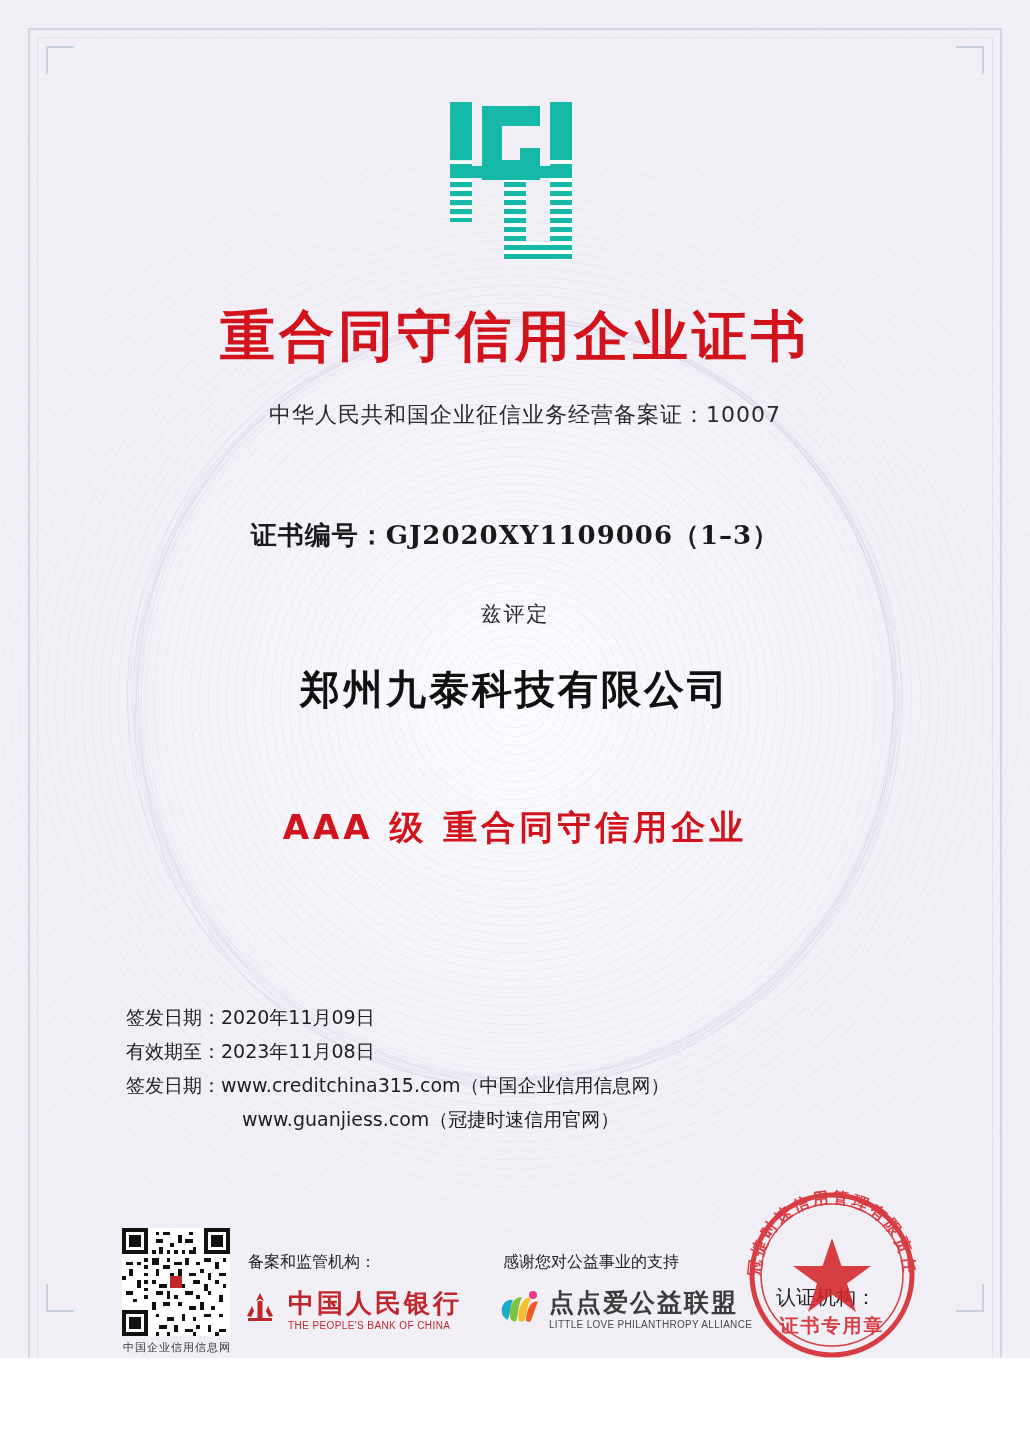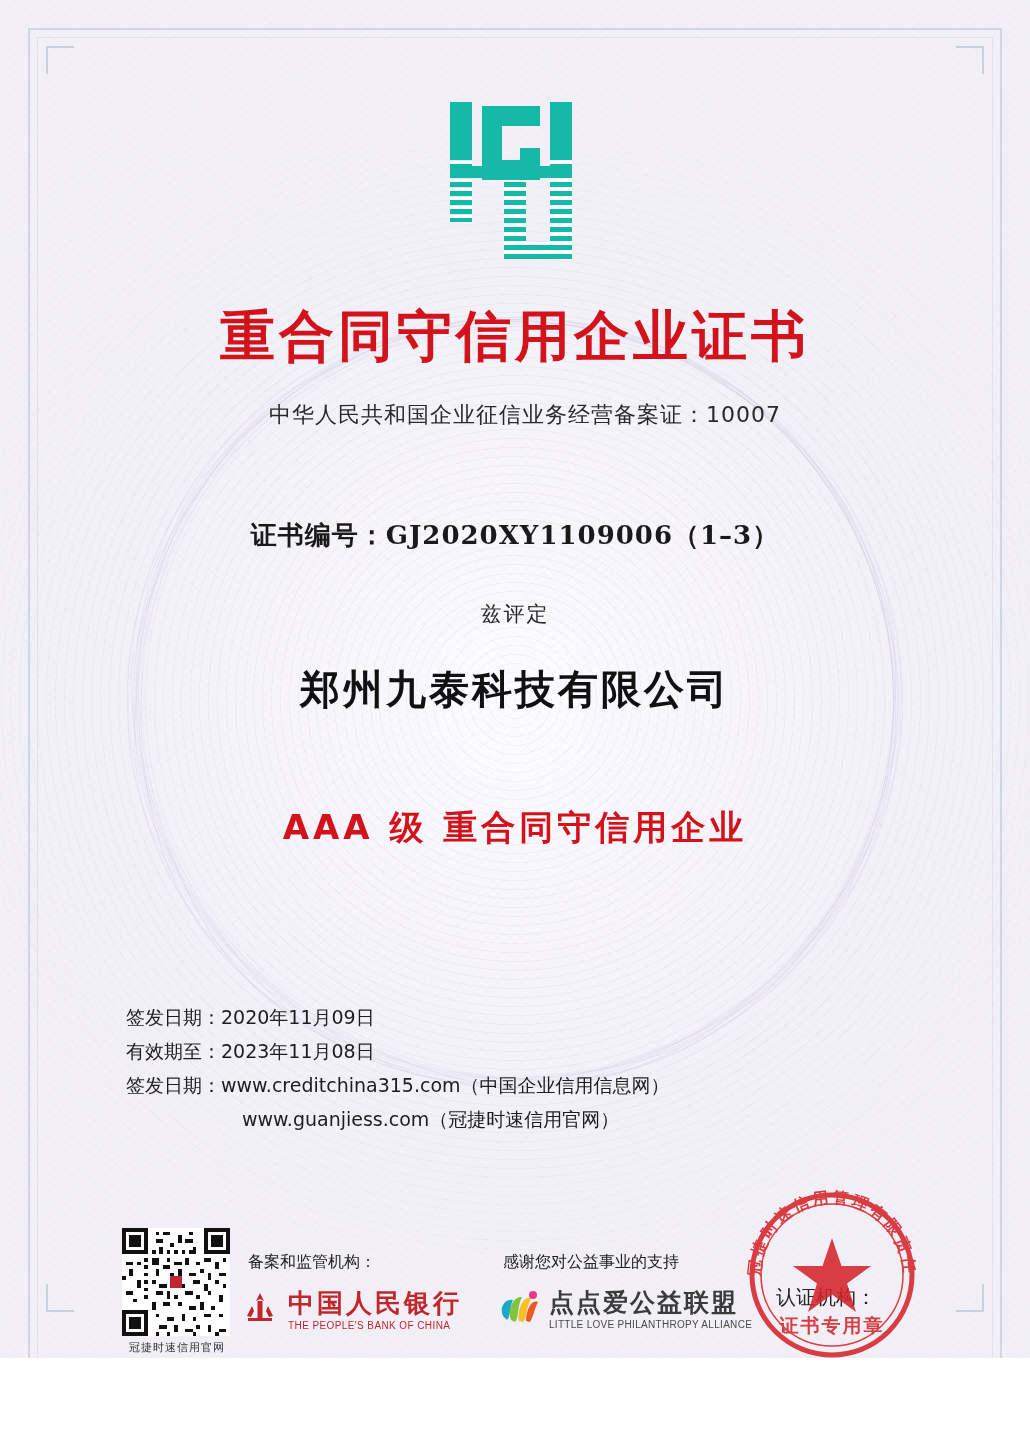--- a/index.html
+++ b/index.html
@@ -490,21 +490,21 @@
           <rect x="9" y="28" width="1" height="1"></rect>
             <rect x="12" y="28" width="1" height="1"></rect>
           <rect x="19" y="28" width="1" height="1"></rect>
             <rect x="25" y="28" width="1" height="1"></rect>
         </g>
         <g fill="#c0272d">
           <rect x="13" y="13" width="3" height="3"></rect>
         </g>
       </svg>
     </div>
-    <div class="qr-caption">冠捷时速信用官网</div>
+    <div class="qr-caption">中国企业信用信息网</div>
 
     <div class="footer-label-1">备案和监管机构：</div>
     <div class="footer-label-2">感谢您对公益事业的支持</div>
     <div class="footer-label-3">认证机构：</div>
 
     <div class="pbc">
       <span>
         <svg width="40" height="40" viewBox="0 0 40 40" xmlns="http://www.w3.org/2000/svg">
           <g fill="#c0272d">
             <path d="M20 5 L24 13 L20 11 L16 13 Z"></path>

